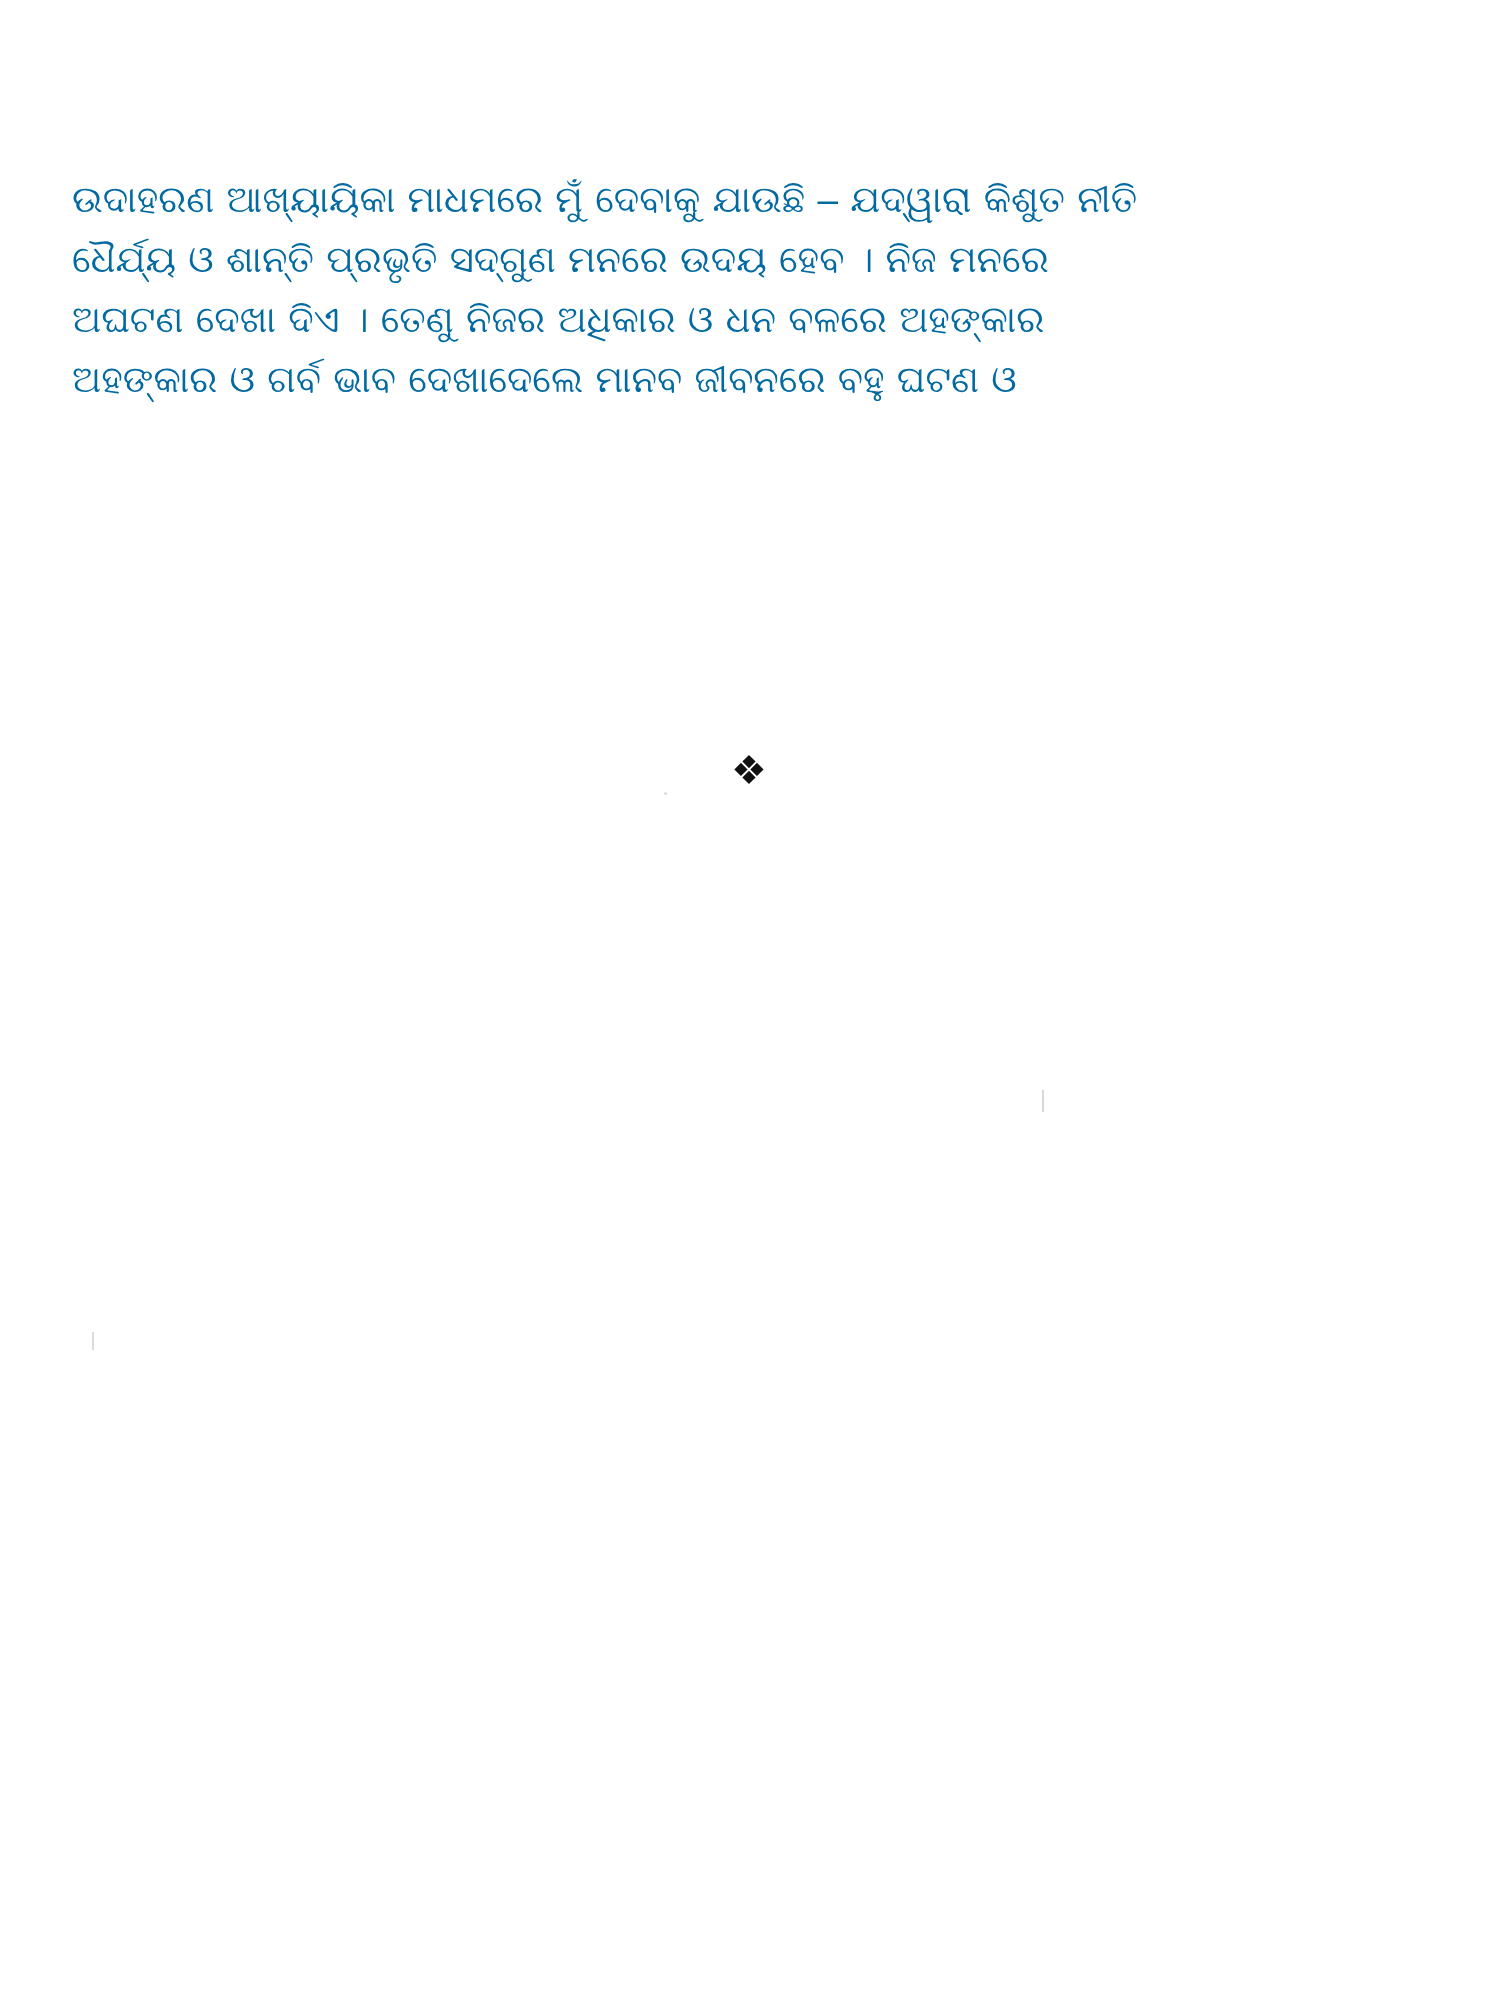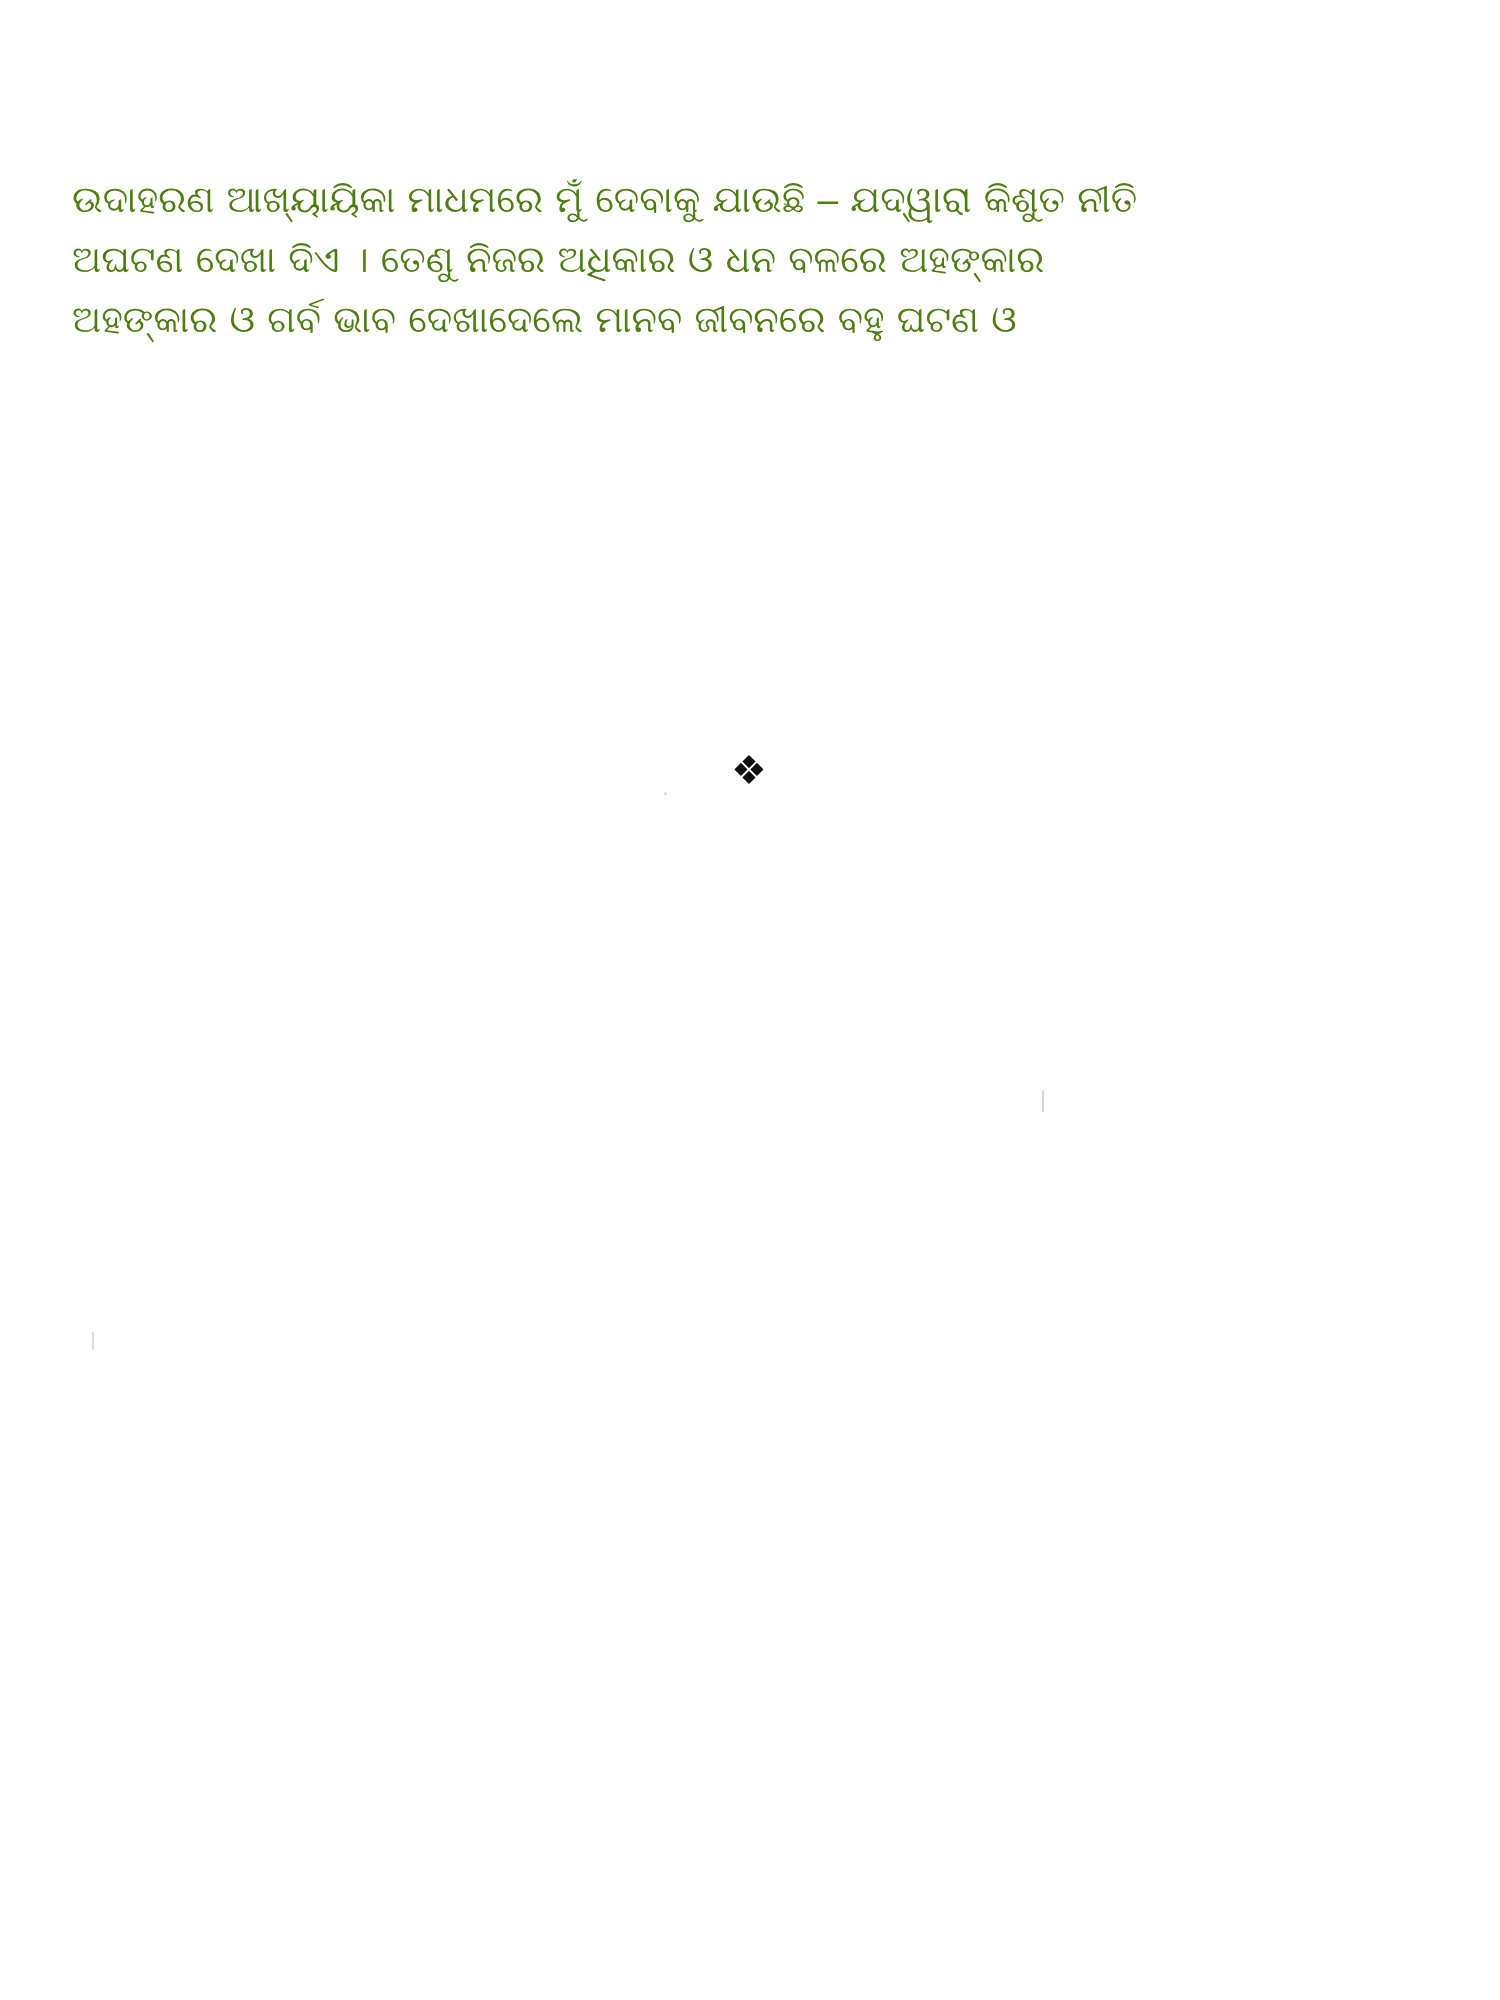--- a/index.html
+++ b/index.html
@@ -29,21 +29,21 @@
     top: 170px;
     width: 1368px;
   }
   .para {
     margin: 0;
     font-size: 37px;
     line-height: 1.62;
     text-align: justify;
     text-justify: inter-word;
     word-spacing: 2px;
-    color: #4d7c0f;
+    color: #0369a1;
     font-family: "Liberation Sans", "DejaVu Sans", sans-serif;
     font-weight: 500;
   }
   .para .line {
     display: block;
     white-space: nowrap;
   }
   .ornament {
     position: absolute;
     left: 0;
@@ -67,20 +67,21 @@
   .speck.s3 { left: 664px; top: 792px; width: 3px; height: 3px; background: #dadada; }
 </style>
 </head>
 <body>
 
 <div class="page">
 
   <div class="text-block">
     <p class="para">
       <span class="line">ଉଦାହରଣ ଆଖ୍ୟାୟିକା ମାଧମରେ ମୁଁ ଦେବାକୁ ଯାଉଛି – ଯଦ୍ୱାରା କିଶୁତ ନୀତି</span>
+      <span class="line">ଧୈର୍ଯ୍ୟ ଓ ଶାନ୍ତି ପ୍ରଭୃତି ସଦ୍‌ଗୁଣ ମନରେ ଉଦୟ ହେବ । ନିଜ ମନରେ</span>
       <span class="line">ଅଘଟଣ ଦେଖା ଦିଏ । ତେଣୁ ନିଜର ଅଧିକାର ଓ ଧନ ବଳରେ ଅହଙ୍କାର</span>
       <span class="line">ଅହଙ୍କାର ଓ ଗର୍ବ ଭାବ ଦେଖାଦେଲେ ମାନବ ଜୀବନରେ ବହୁ ଘଟଣ ଓ</span>
     </p>
   </div>
 
   <div class="ornament">❖</div>
 
   <div class="speck s1"></div>
   <div class="speck s2"></div>
   <div class="speck s3"></div>

